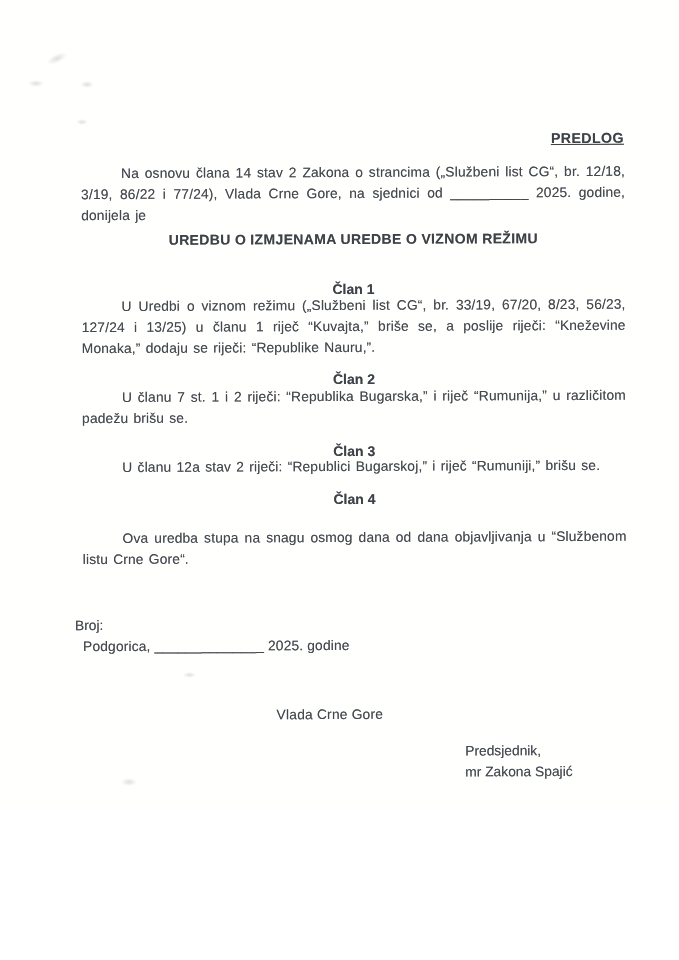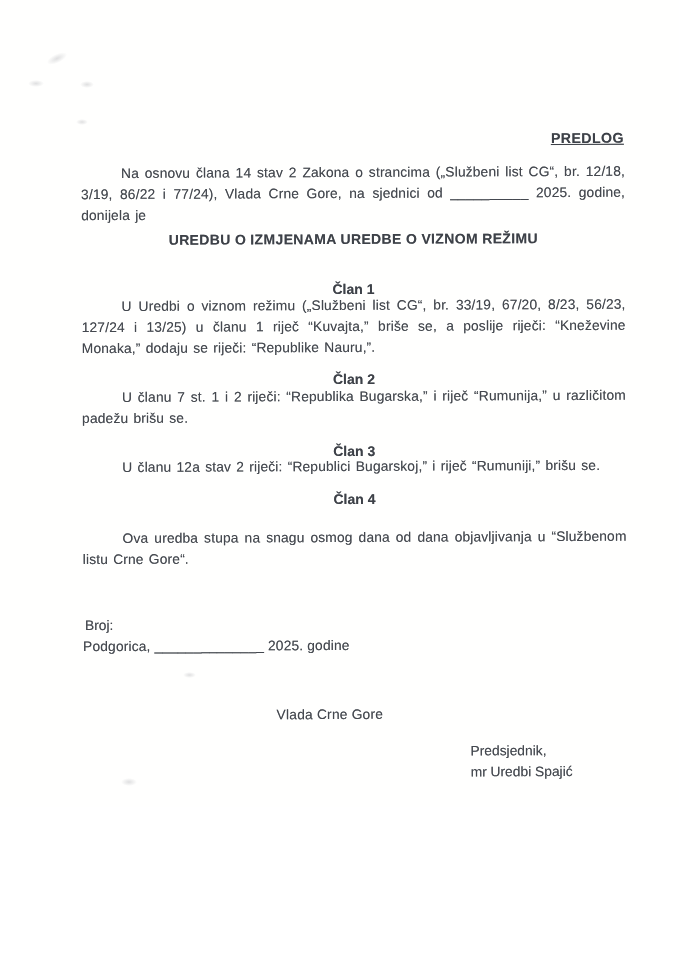--- a/index.html
+++ b/index.html
@@ -69,21 +69,21 @@
   .b1 { top: 295px; }
   .h2 { top: 369px; }
   .b2 { top: 386px; }
   .h3 { top: 441px; }
   .b3 { top: 456px; }
   .h4 { top: 489px; }
   .b4 { top: 527px; }
   .broj {
     position: absolute;
     top: 614px;
-    left: 84px;
+    left: 74px;
   }
   .place-date {
     position: absolute;
     top: 635px;
     left: 82px;
     letter-spacing: 0.15px;
   }
   .issuer {
     position: absolute;
     top: 704px;
@@ -143,16 +143,16 @@
     <p class="para b4">Ova uredba stupa na snagu osmog dana od dana objavljivanja u “Službenom listu Crne Gore“.</p>
 
     <div class="broj">Broj:</div>
 
     <div class="place-date">Podgorica, ______________ 2025. godine</div>
 
     <div class="issuer">Vlada Crne Gore</div>
 
     <div class="signature">
       <div>Predsjednik,</div>
-      <div>mr Uredbi Spajić</div>
+      <div>mr Zakona Spajić</div>
     </div>
   </div>
 </div>
 
 </body></html>

